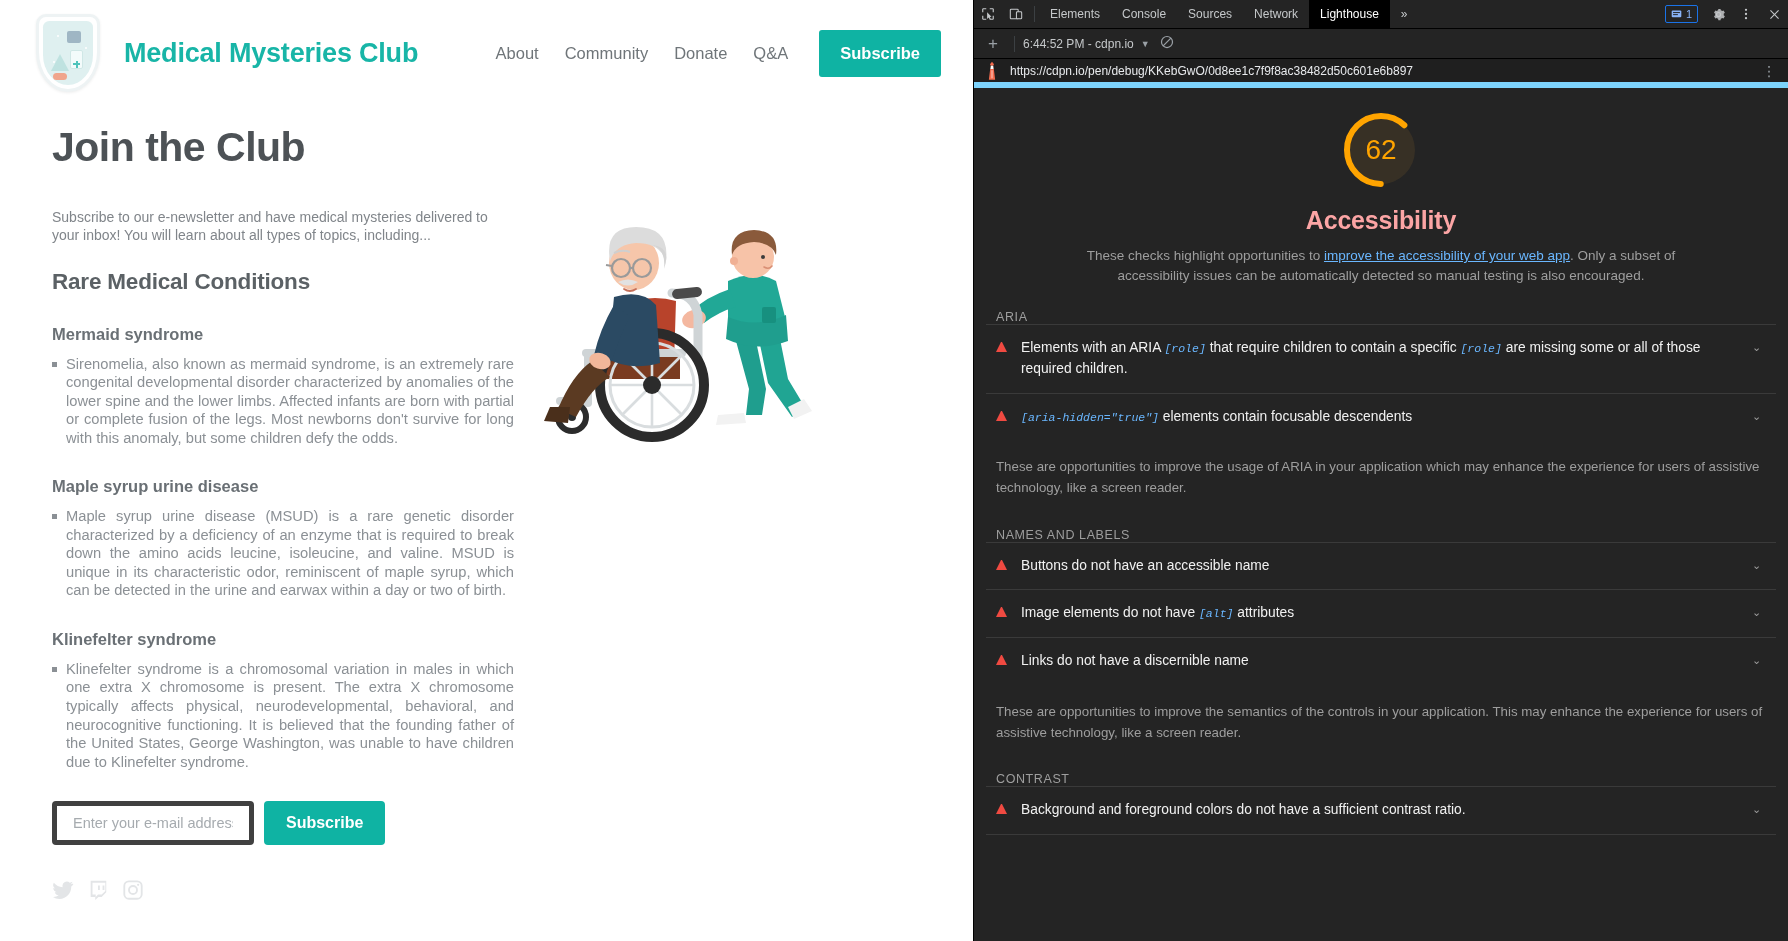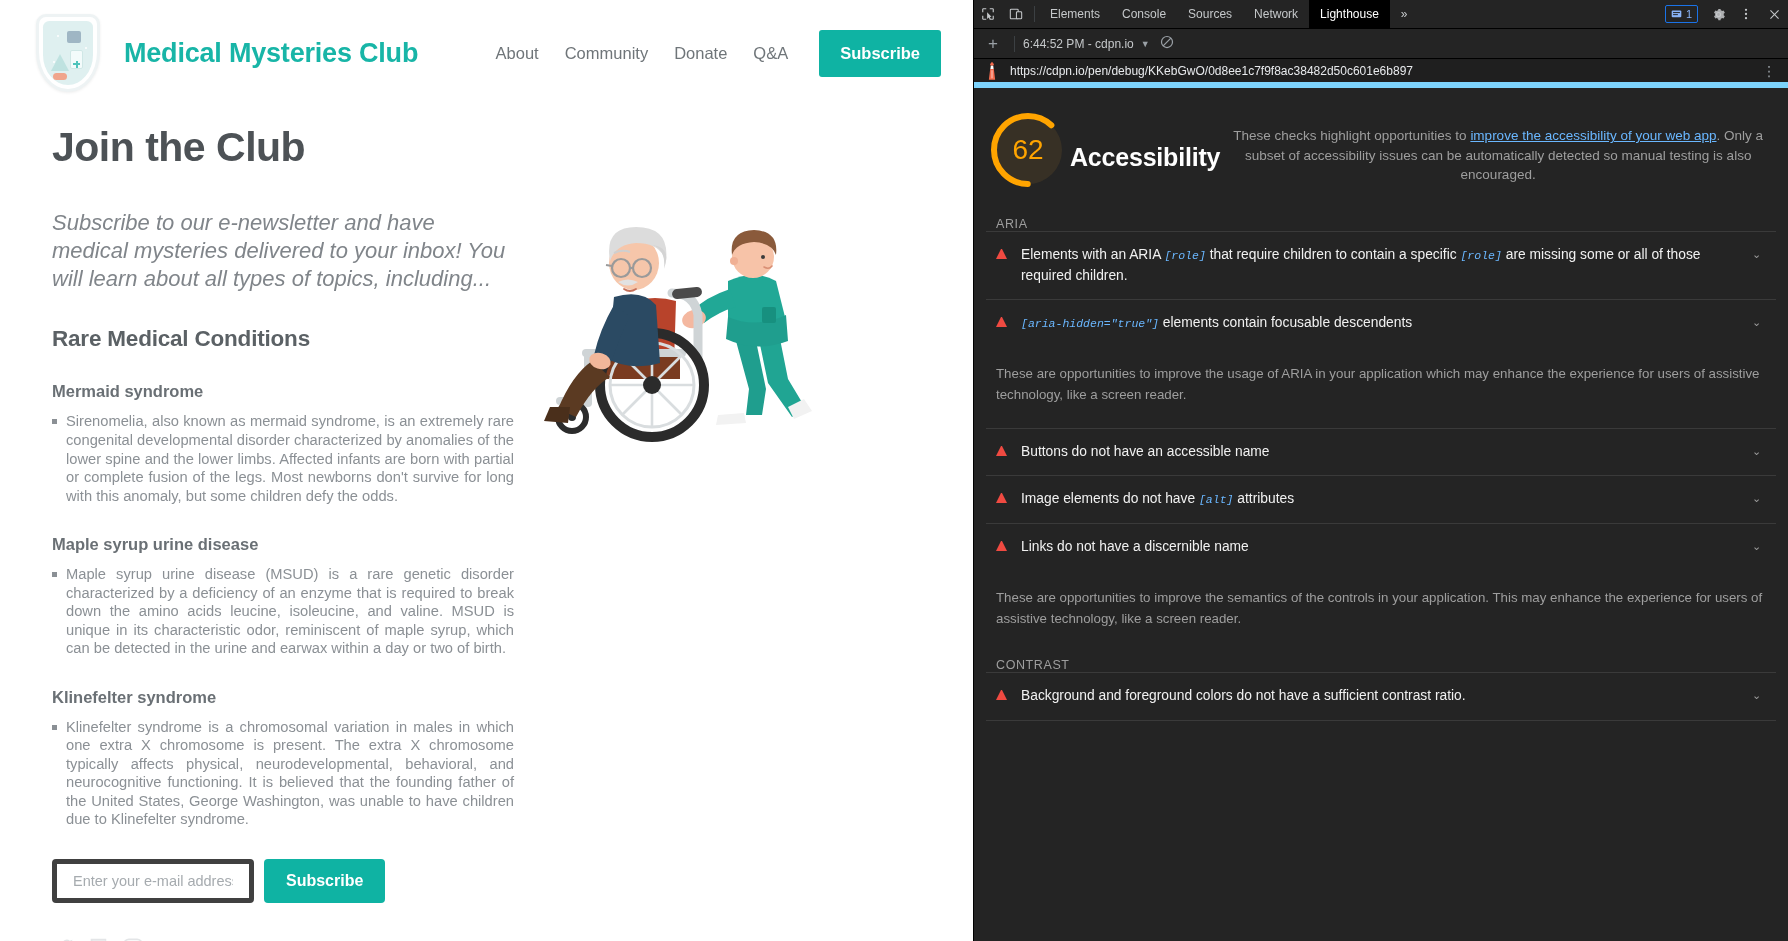--- a/index.html
+++ b/index.html
@@ -113,25 +113,24 @@
   }
   h1.title {
     font-size: 41px;
     color: #4d5256;
     font-weight: bold;
     letter-spacing: -0.5px;
     margin-bottom: 38px;
   }
   .intro {
     width: 462px;
-    font-size: 22px;
+    font-size: 14px;
     line-height: 1.28;
     color: #80858a;
-    margin-bottom: 33px;
-    font-style: italic;
+    margin-bottom: 24px;
   }
   h2.section-title {
     font-size: 22.5px;
     color: #5b6165;
     font-weight: bold;
     margin-bottom: 30px;
     letter-spacing: -0.2px;
   }
   h3.cond-title {
     font-size: 16.5px;
@@ -289,32 +288,32 @@
   .dt-url { font-size: 12px; color: #e8eaed; flex: 1 1 auto; white-space: nowrap; overflow: hidden; text-overflow: ellipsis;}
   .dt-dots { color:#9aa0a6; cursor:pointer; font-size:14px; letter-spacing:0; padding:0 4px;}
 
   .lh-report {
     flex: 1 1 auto;
     overflow: hidden;
     background: #242424;
     padding: 0 12px;
   }
   .lh-gauge-wrap {
-    display: flex; flex-direction: row; align-items: center;
+    display: flex; flex-direction: column; align-items: center;
     padding-top: 20px;
   }
   .lh-gauge { position: relative; width: 84px; height: 84px; }
   .lh-gauge svg { transform: rotate(-90deg); display:block; }
   .lh-gauge .score {
     position: absolute; inset: 0;
     display: flex; align-items: center; justify-content: center;
     font-size: 28px; color: #ffa400; font-weight: normal;
   }
   .lh-cat-title {
-    font-size: 25px; font-weight: bold; color: #ffffff;
+    font-size: 25px; font-weight: bold; color: #fca5a5;
     margin-top: 14px; letter-spacing: -0.2px;
   }
   .lh-desc {
     font-size: 13.5px; color: #9e9e9e; text-align: center;
     line-height: 1.45; margin-top: 11px; max-width: 600px;
   }
   .lh-desc a { color: #6ab7ff; text-decoration: underline; }
 
   .lh-group-title {
     font-size: 12.5px; color: #9e9e9e;
@@ -630,20 +629,21 @@
       <div class="lh-audit">
         <div class="lh-tri"></div>
         <div class="lh-audit-text"><code>[aria-hidden="true"]</code><span> elements contain focusable descendents</span></div>
         <div class="lh-chev">⌄</div>
       </div>
 
       <div class="lh-group-desc">These are opportunities to improve the usage of ARIA in your application which may enhance the experience for users of assistive technology, like a screen reader.</div>
     </div>
 
     <div class="lh-group">
+      <div class="lh-group-title">NAMES AND LABELS</div>
 
       <div class="lh-audit">
         <div class="lh-tri"></div>
         <div class="lh-audit-text"><span>Buttons do not have an accessible name</span></div>
         <div class="lh-chev">⌄</div>
       </div>
 
       <div class="lh-audit">
         <div class="lh-tri"></div>
         <div class="lh-audit-text"><span>Image elements do not have </span><code>[alt]</code><span> attributes</span></div>

